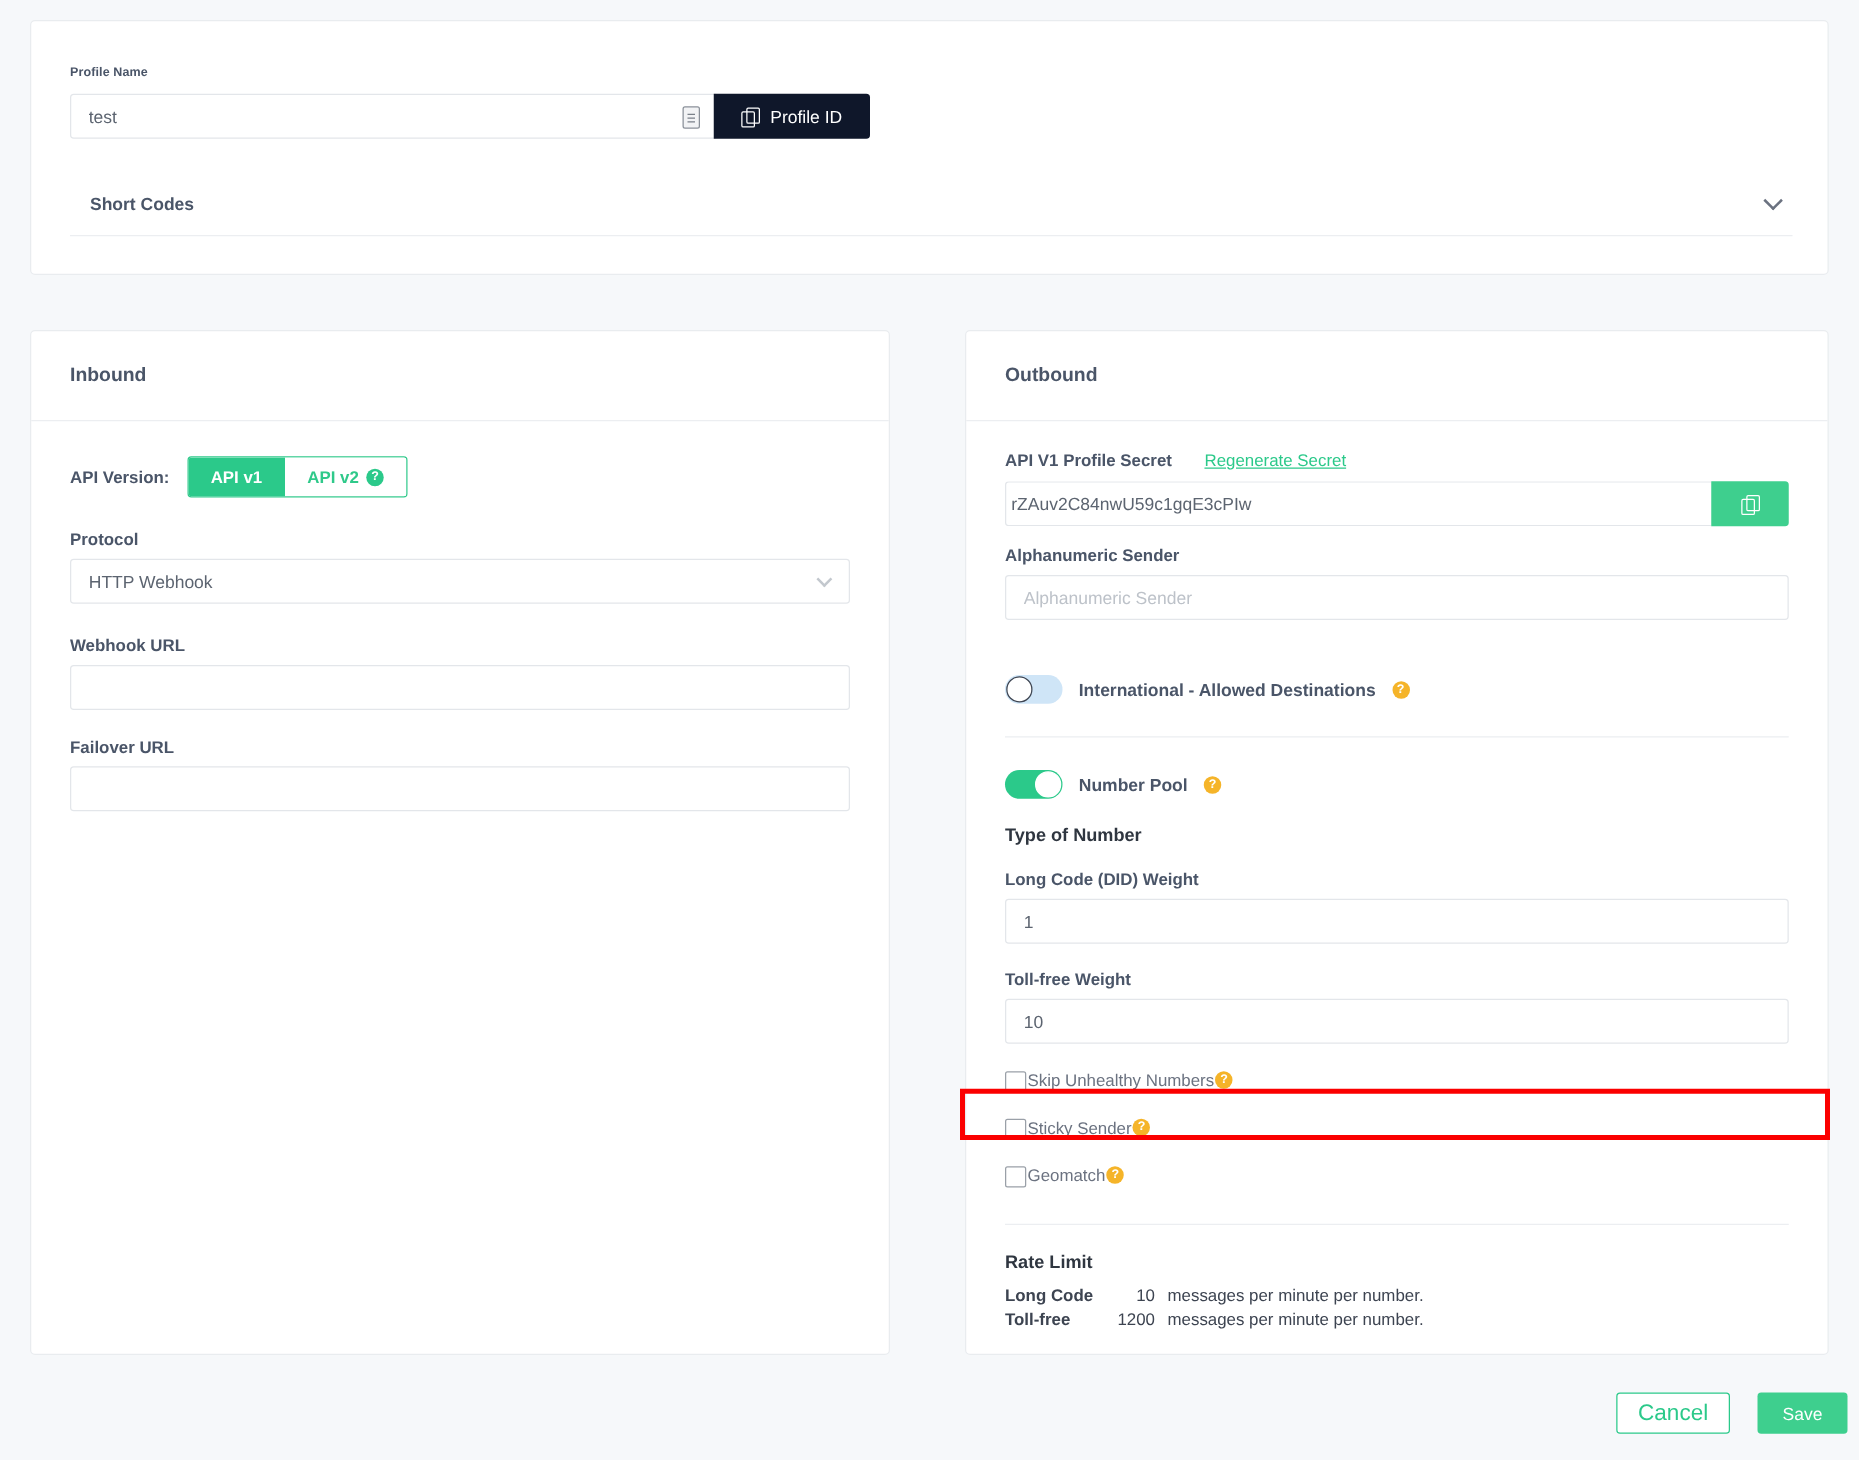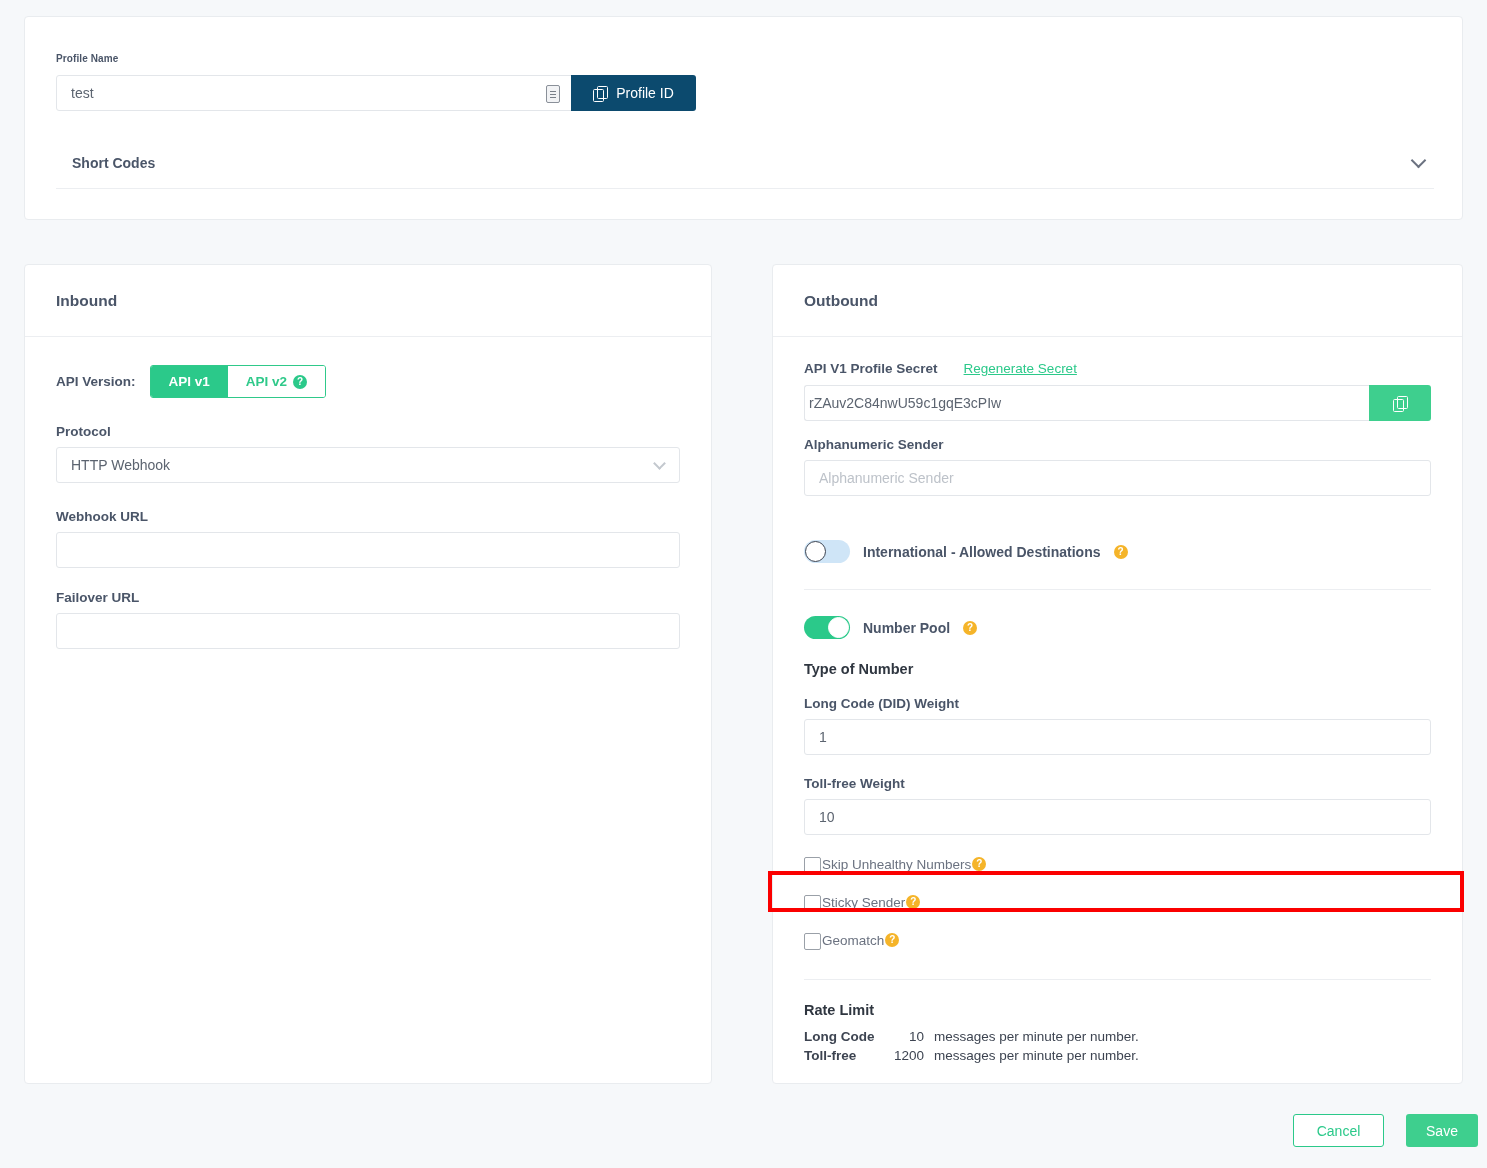--- a/index.html
+++ b/index.html
@@ -50,21 +50,21 @@
     border-radius: 2px;
     background: #f2f3f5;
     display: flex; flex-direction: column;
     align-items: center; justify-content: center;
     gap: 2px;
   }
   #name-grip i { display: block; width: 6px; height: 1px; background: #7a8089; }
   #profile-id-btn {
     position: absolute; left: 546px; top: 58px;
     width: 125px; height: 36px;
-    background: #0c4a6e;
+    background: #0f172a;
     border: none; border-radius: 0 3px 3px 0;
     color: #ffffff; font-size: 14px;
     font-family: "Liberation Sans", sans-serif;
     display: flex; align-items: center; justify-content: center; gap: 8px;
     cursor: pointer;
   }
   .copy-glyph { display: inline-block; width: 15px; height: 15px; position: relative; }
   .copy-glyph::before, .copy-glyph::after {
     content:''; position:absolute; border:1.6px solid currentColor; border-radius:1.5px;
   }
@@ -193,21 +193,21 @@
     border: 4px solid #fb0000;
     pointer-events: none; z-index: 5;
     background: transparent;
   }
 
   
   #cancel-button {
     position: absolute; left: 1293px; top: 1114px;
     width: 91px; height: 33px;
     background: #ffffff; border: 1.5px solid #2bc98a; border-radius: 3px;
-    color: #2bc98a; font-size: 14px; font-family: "Liberation Sans", sans-serif;
+    color: #2bc98a; font-size: 18px; font-family: "Liberation Sans", sans-serif;
     cursor: pointer;
   }
   #save-button {
     position: absolute; left: 1406px; top: 1114px;
     width: 72px; height: 33px;
     background: #3ecf8e; border: none; border-radius: 3px;
     color: #ffffff; font-size: 14px; font-family: "Liberation Sans", sans-serif;
     cursor: pointer;
   }
 </style>

